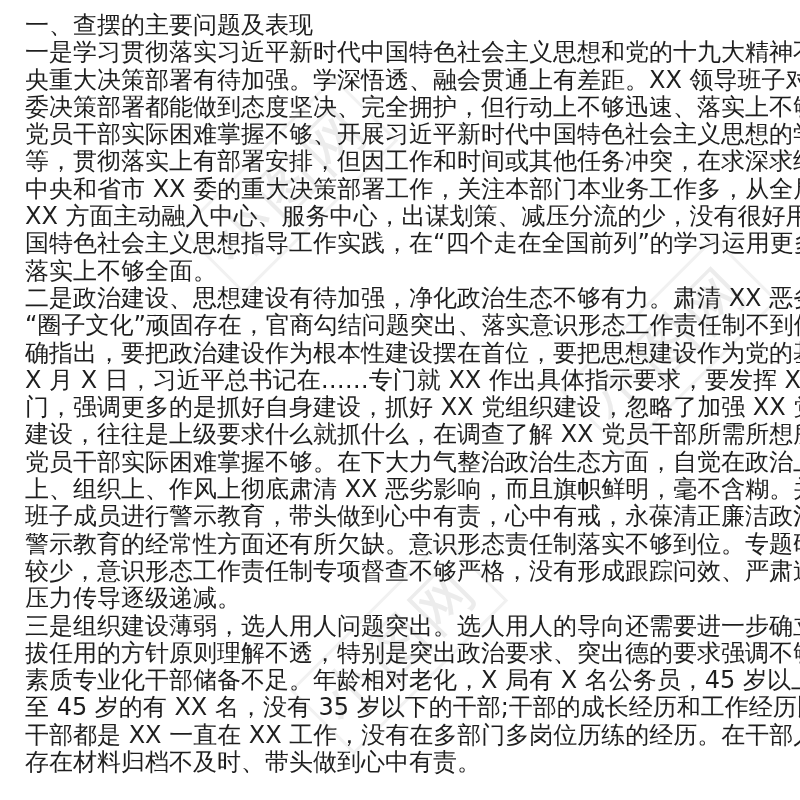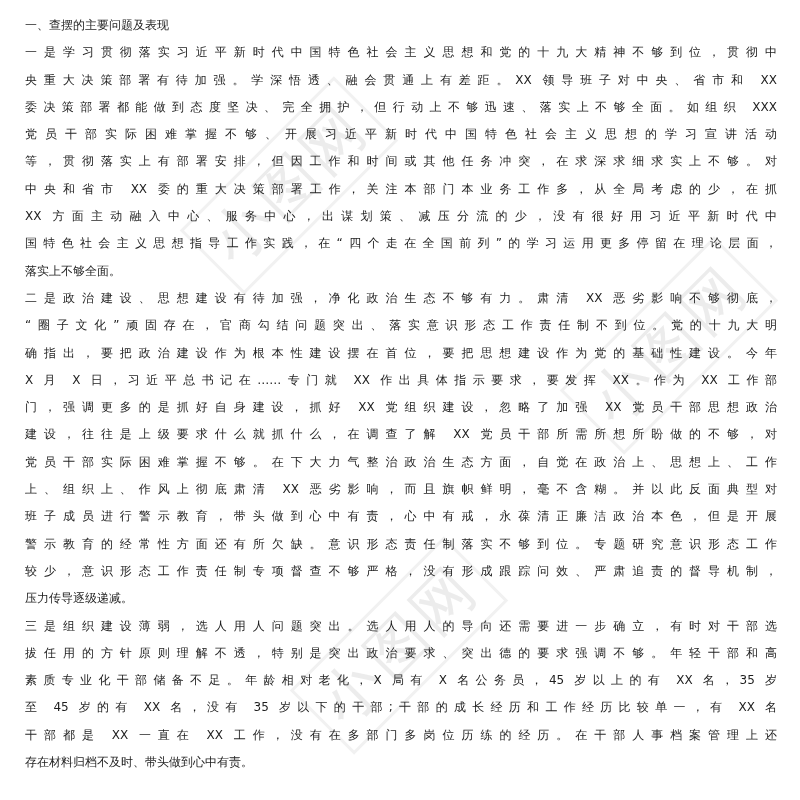--- a/index.html
+++ b/index.html
@@ -12,21 +12,21 @@
       height: 800px;
       overflow: hidden;
       position: relative;
     }
     .page {
       position: absolute;
       left: 25px;
       top: 12px;
       width: 752px;
       font-family: "DejaVu Sans", "Liberation Sans", sans-serif;
-      font-size: 12px;
+      font-size: 24px;
       line-height: 27.3px;
       color: #1e1e1e;
     }
     .line {
       display: block;
       white-space: nowrap;
       text-align: justify;
       text-align-last: justify;
       height: 27.3px;
     }

